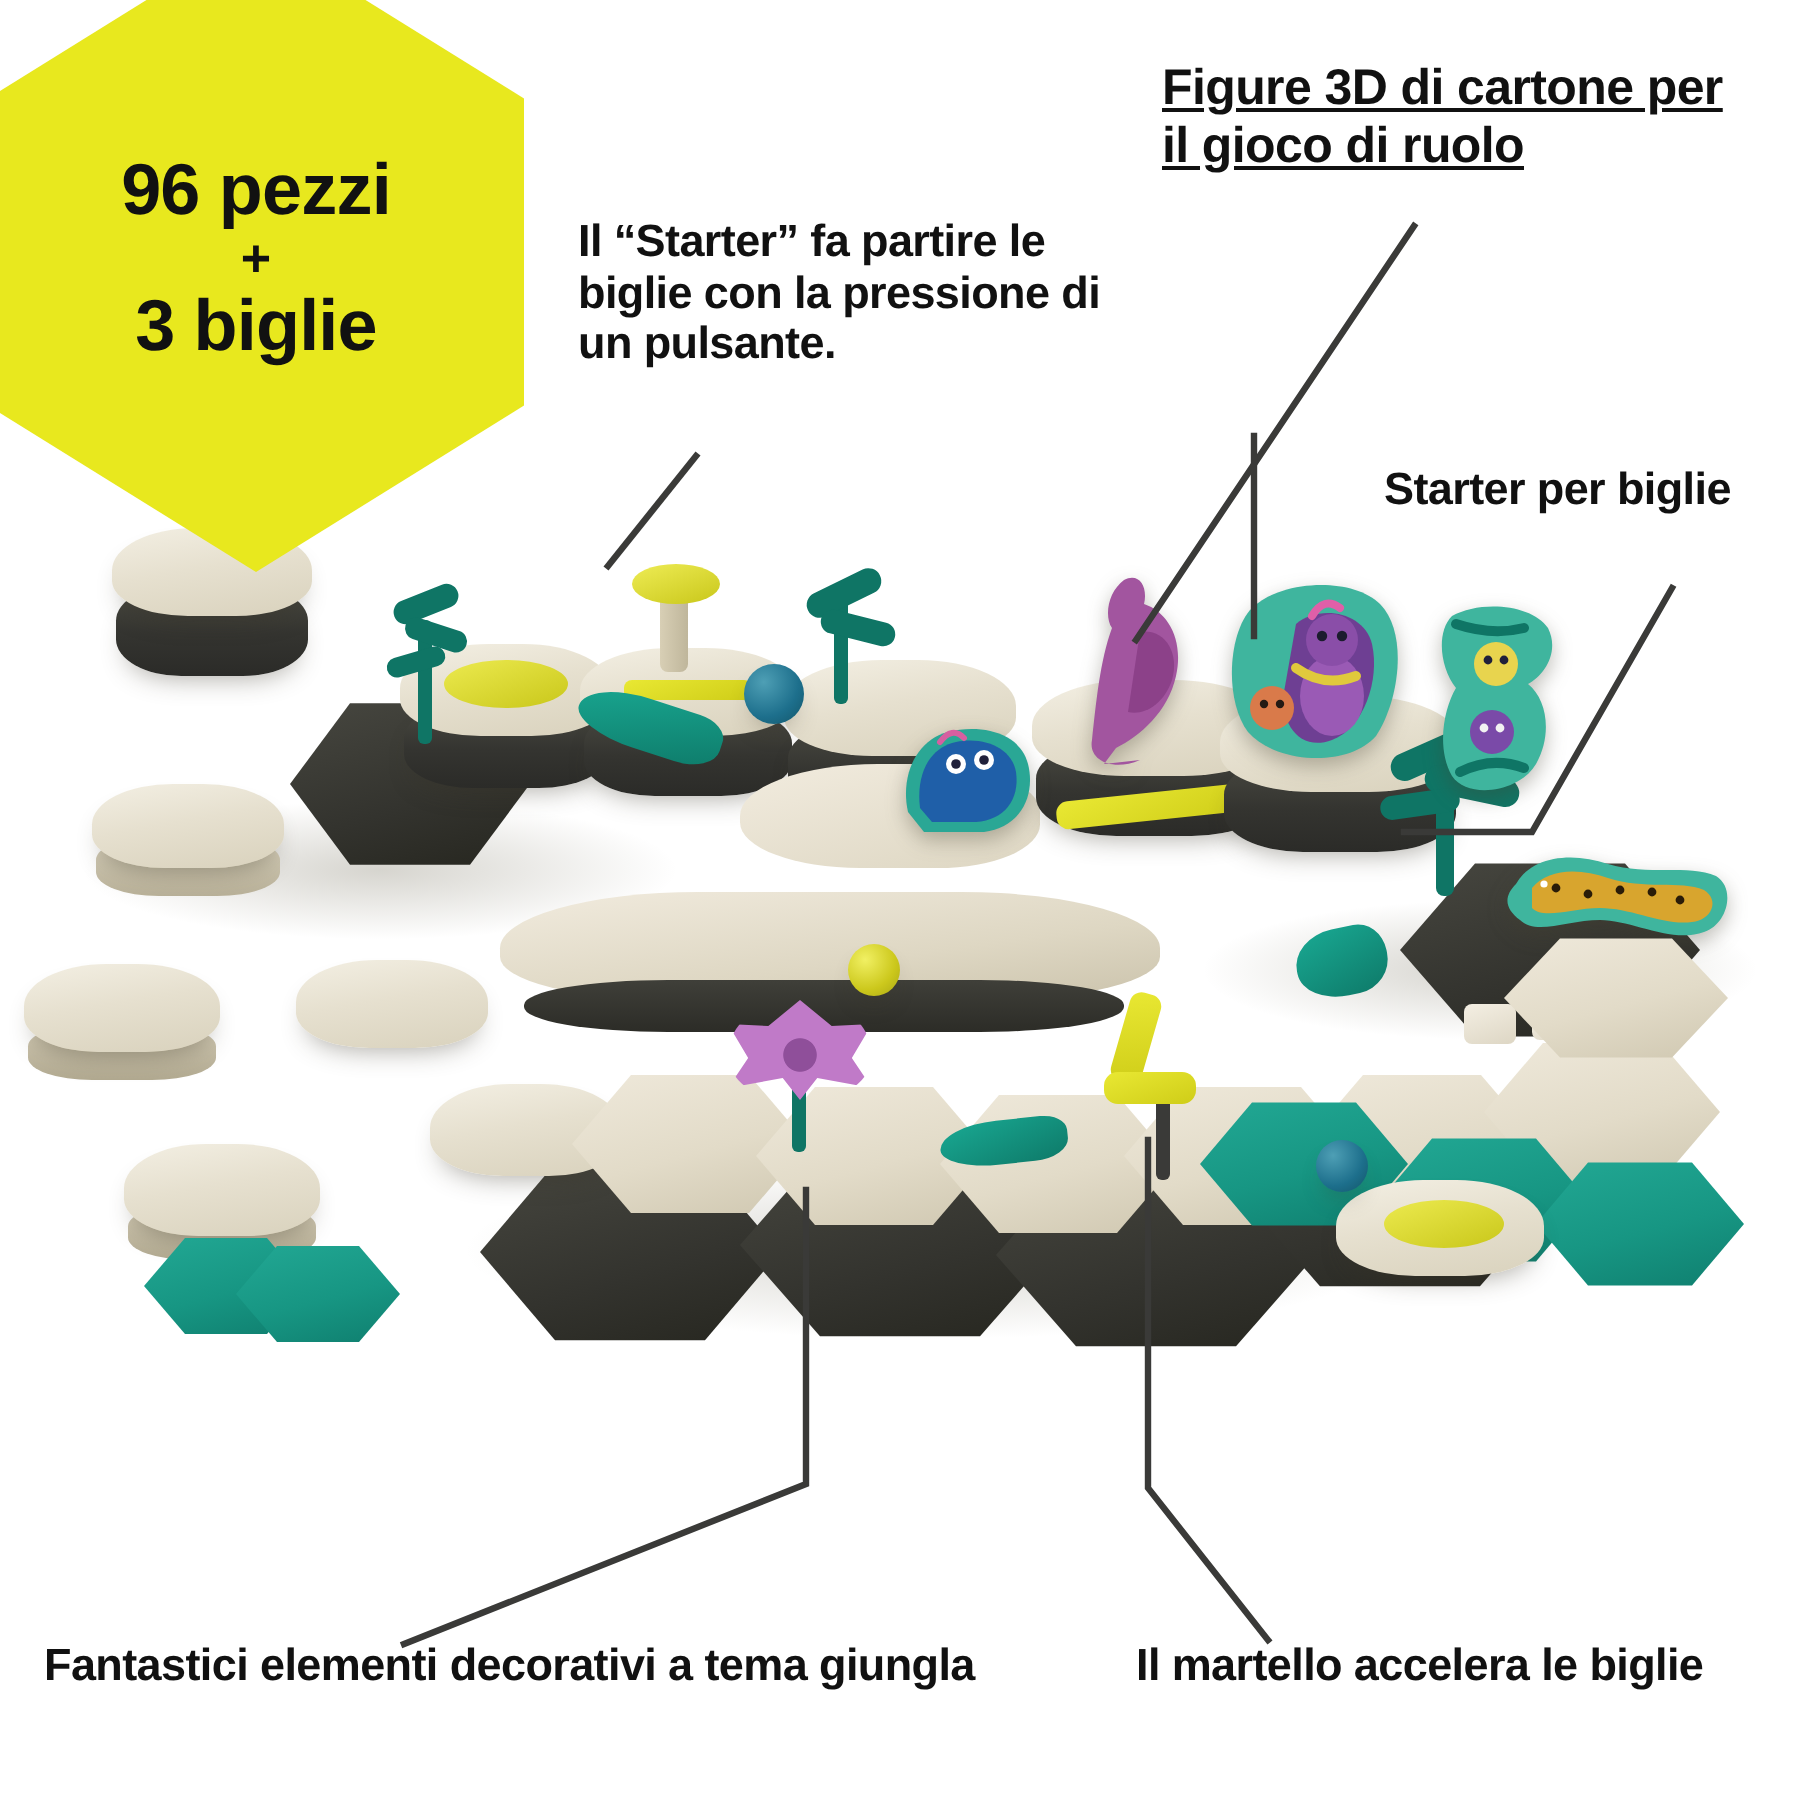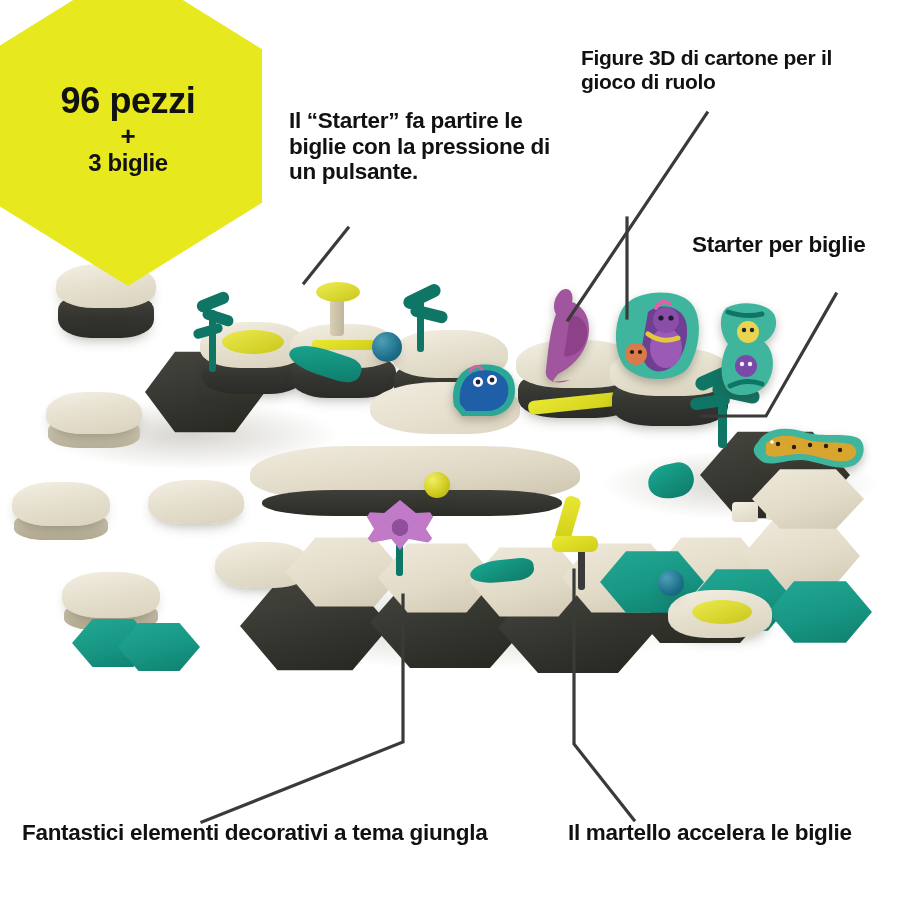--- a/index.html
+++ b/index.html
@@ -17,29 +17,29 @@
     clip-path:polygon(50% 0%,100% 26%,100% 74%,50% 100%,0% 74%,0% 26%);
     display:flex;align-items:center;justify-content:center;
     filter:drop-shadow(0 0 0 rgba(0,0,0,0));
   }
   .badge-inner{
     text-align:center;color:#111111;font-weight:bold;
     line-height:1.12;margin-top:6px;
   }
   .badge-l1{font-size:36px;letter-spacing:-0.4px;}
   .badge-l2{font-size:26px;line-height:1.0;margin:1px 0;}
-  .badge-l3{font-size:24px;letter-spacing:-0.4px;}
+  .badge-l3{font-size:36px;letter-spacing:-0.4px;}
 
   
   .callout{
     position:absolute;color:#111111;font-weight:bold;
     line-height:1.14;letter-spacing:-0.3px;
   }
   .c-starter{left:289px;top:108px;width:290px;font-size:22.5px;}
-  .c-figure{left:581px;top:46px;width:300px;font-size:21px;}
+  .c-figure{left:581px;top:30px;width:300px;font-size:25px;text-decoration:underline;}
   .c-altalena{left:692px;top:232px;width:200px;font-size:22.5px;}
   .c-deco{left:22px;top:820px;width:520px;font-size:22.5px;}
   .c-martello{left:568px;top:820px;width:330px;font-size:22.5px;}
 
   
   #leaders{position:absolute;left:0;top:0;width:900px;height:900px;pointer-events:none;}
 
   
   #scene{position:absolute;left:0;top:250px;width:900px;height:480px;}
   .pc{position:absolute;}              

